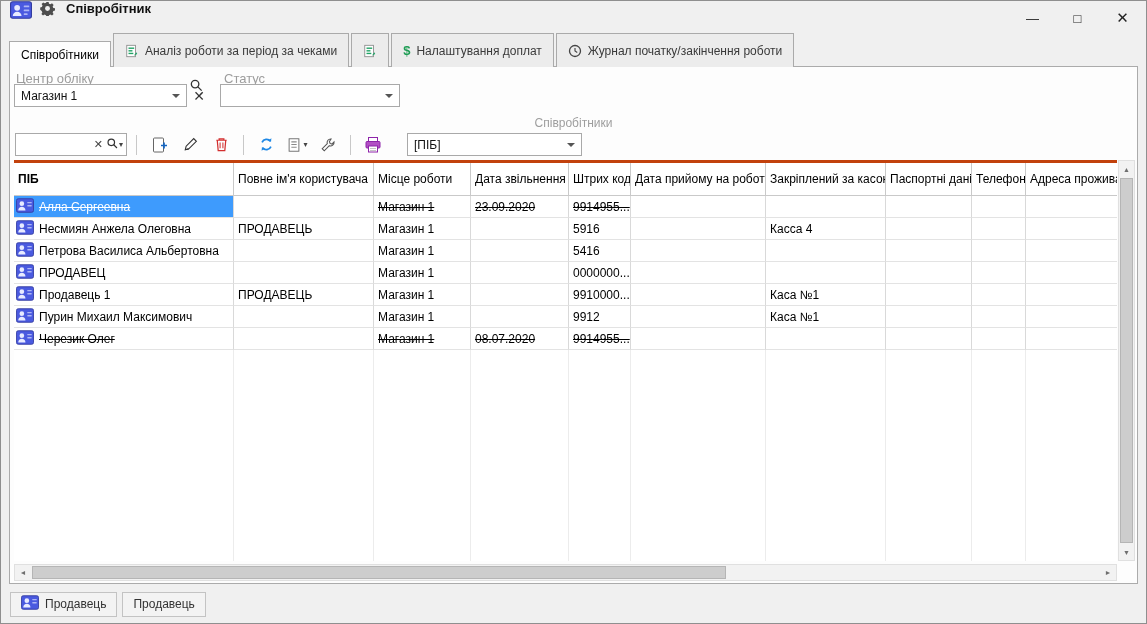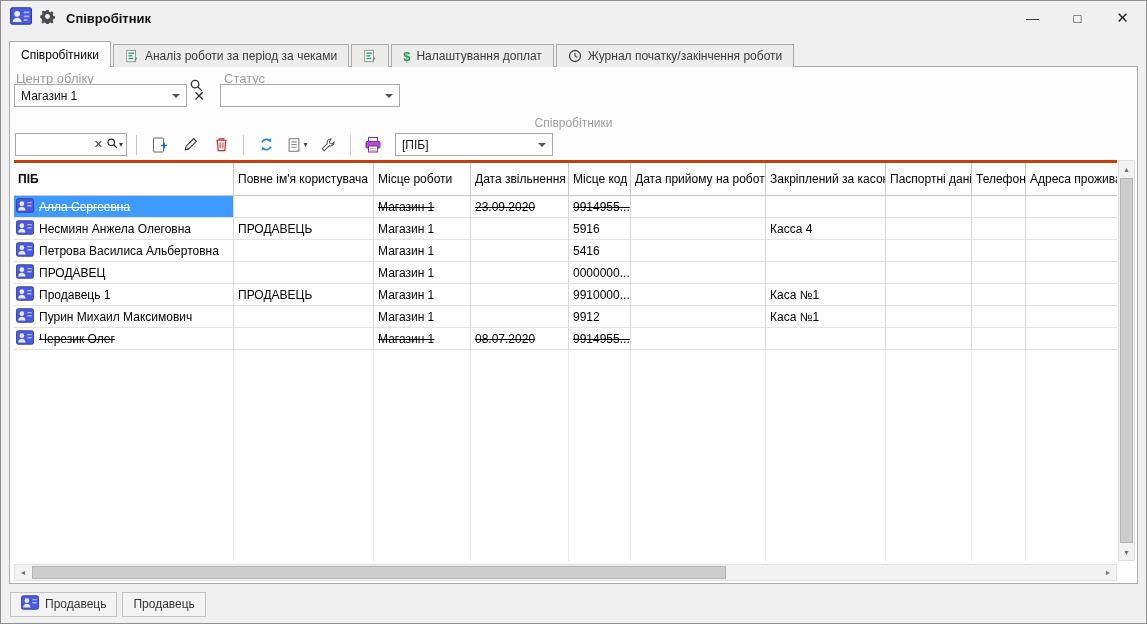--- a/index.html
+++ b/index.html
@@ -1,30 +1,30 @@
 <!DOCTYPE html>
 <html><head>
 <meta charset="utf-8">
 <style>
   *{box-sizing:border-box;margin:0;padding:0}
   html,body{width:1147px;height:624px;overflow:hidden;background:#f0f0f0;
     font-family:"Liberation Sans",sans-serif;user-select:none}
   .window{position:relative;width:1147px;height:624px;background:#f0f0f0;border:1px solid #8f8f8f}
 
   
-  .titlebar{position:absolute;top:0;left:0;right:0;height:34px;display:flex;align-items:center;padding-left:9px;gap:8px}
+  .titlebar{position:absolute;top:0;left:0;right:0;height:34px;display:flex;padding-left:9px;gap:8px}
   .titlebar .title{font-size:13px;font-weight:bold;color:#111;margin-left:3px}
   .win-controls{position:absolute;right:1px;top:1px;height:32px;display:flex}
   .win-btn{width:45px;height:32px;display:flex;align-items:center;justify-content:center;
     font-size:13px;color:#222;background:transparent;border:none;cursor:default}
   .win-btn.close{font-size:15px}
 
   
   .tabstrip{position:absolute;top:40px;left:8px;right:8px;height:26px;display:flex;align-items:flex-end;gap:2px;z-index:3}
-  .tab{height:23px;display:flex;align-items:center;gap:6px;padding:0 11px;font-size:12px;color:#3a3a3a;
+  .tab{height:34px;display:flex;align-items:center;gap:6px;padding:0 11px;font-size:12px;color:#3a3a3a;
     background:#ececec;border:1px solid #aaaaaa;border-bottom:none;white-space:nowrap}
   .tab.active{height:26px;background:#fdfdfd;color:#000;position:relative}
   .tab.active::after{content:"";position:absolute;left:0;right:0;bottom:-2px;height:3px;background:#fdfdfd}
   .tabicon{display:inline-flex;align-items:center}
   .dollar{color:#1f9d55;font-weight:bold;font-size:13px}
 
   
   .panel{position:absolute;top:65px;left:8px;right:8px;bottom:39px;background:#fdfdfd;border:1px solid #ababab;z-index:1}
   .small-label{position:absolute;font-size:13px;color:#9c9c9c;white-space:nowrap}
   .combo{position:absolute;height:23px;background:#fff;border:1px solid #a9a9a9;display:flex;align-items:center;
@@ -219,21 +219,21 @@
       </button>
       <div class="tsep"></div>
       <button class="tbtn">
         <svg width="18" height="18" viewBox="0 0 18 18">
           <rect x="4.5" y="1.5" width="9" height="4" fill="#fff" stroke="#8e24aa"></rect>
           <rect x="2" y="5.5" width="14" height="6.5" rx="1" fill="#b14fc4" stroke="#8e24aa"></rect>
           <rect x="4.5" y="10" width="9" height="6" fill="#fff" stroke="#8e24aa"></rect>
           <path d="M6 12.5h6M6 14.5h6" stroke="#bdbdbd" stroke-width="0.9"></path>
         </svg>
       </button>
-      <div class="combo" style="position:relative;left:4px;top:0;width:158px">
+      <div class="combo" style="position:relative;left:16px;top:0;width:175px">
         <span>[ПІБ]</span>
       </div>
     </div>
 
     <div class="grid-wrap">
       <table style="width: 1142px;">
         <colgroup id="cols">
             <col style="width: 220px;">
             <col style="width: 140px;">
             <col style="width: 97px;">
@@ -244,21 +244,21 @@
             <col style="width: 86px;">
             <col style="width: 54px;">
             <col style="width: 130px;">
           </colgroup>
         <thead>
             <tr id="head-row">
               <th class="sorted">ПІБ</th>
               <th>Повне ім'я користувача</th>
               <th>Місце роботи</th>
               <th>Дата звільнення</th>
-              <th>Місце код</th>
+              <th>Штрих код</th>
               <th>Дата прийому на роботу</th>
               <th>Закріплений за касою</th>
               <th>Паспортні дані</th>
               <th>Телефон</th>
               <th>Адреса проживання</th>
             </tr>
           </thead>
         <tbody id="grid-body">
             <tr class="dismissed">
               <td class="pib selected">

